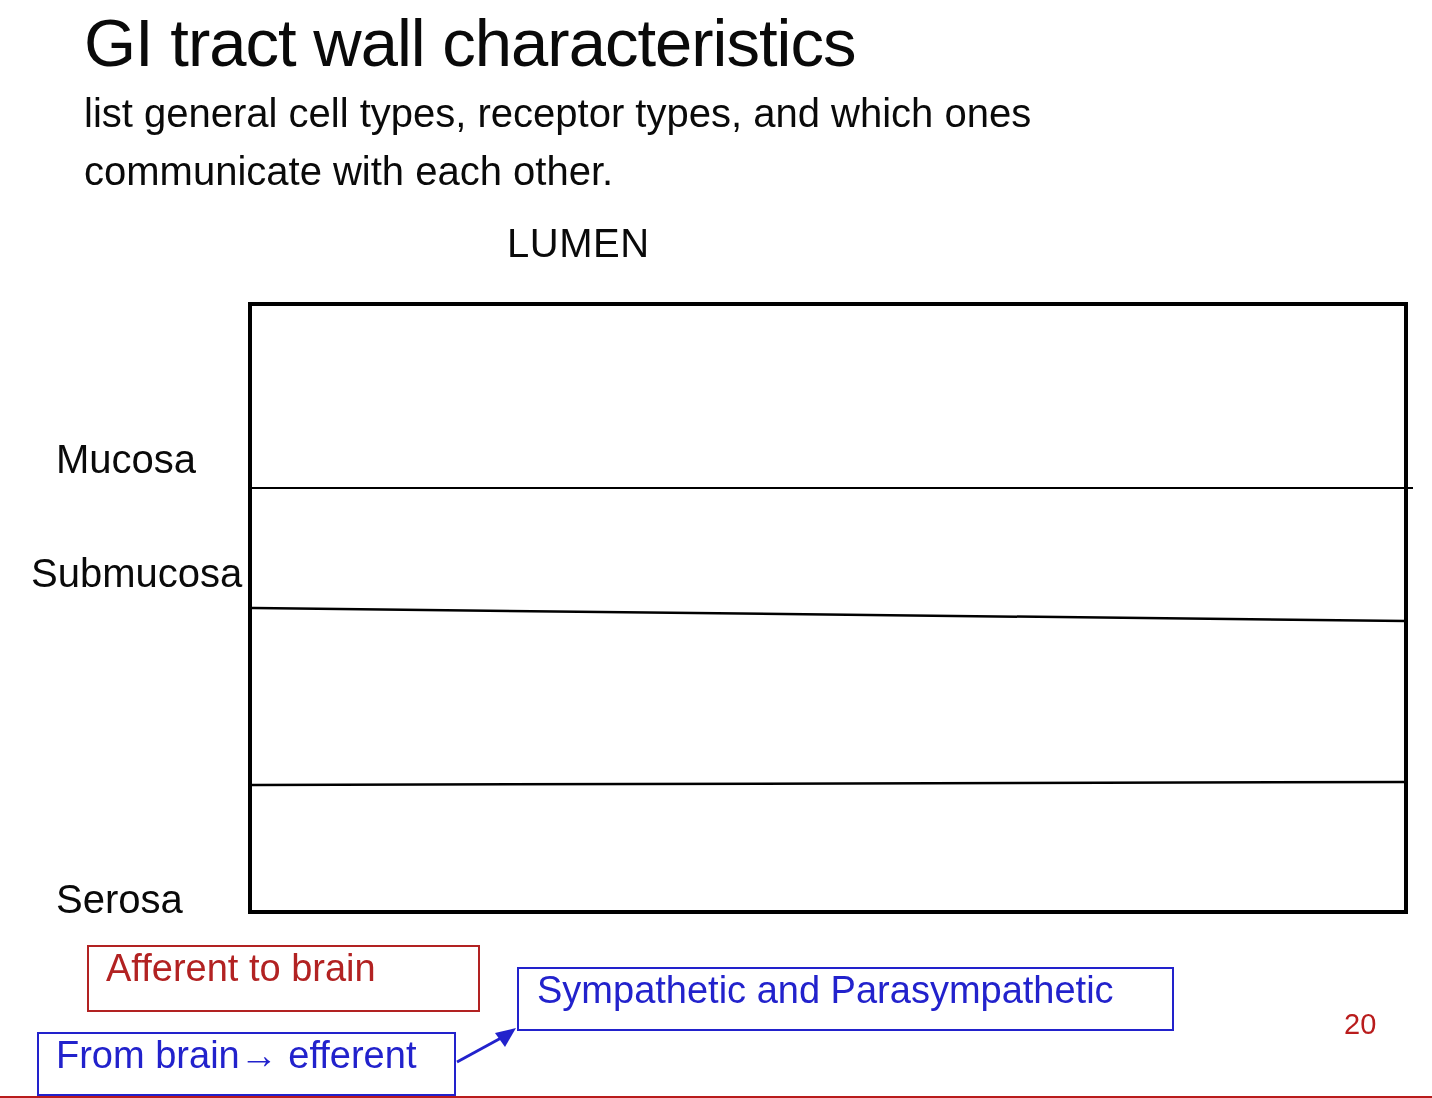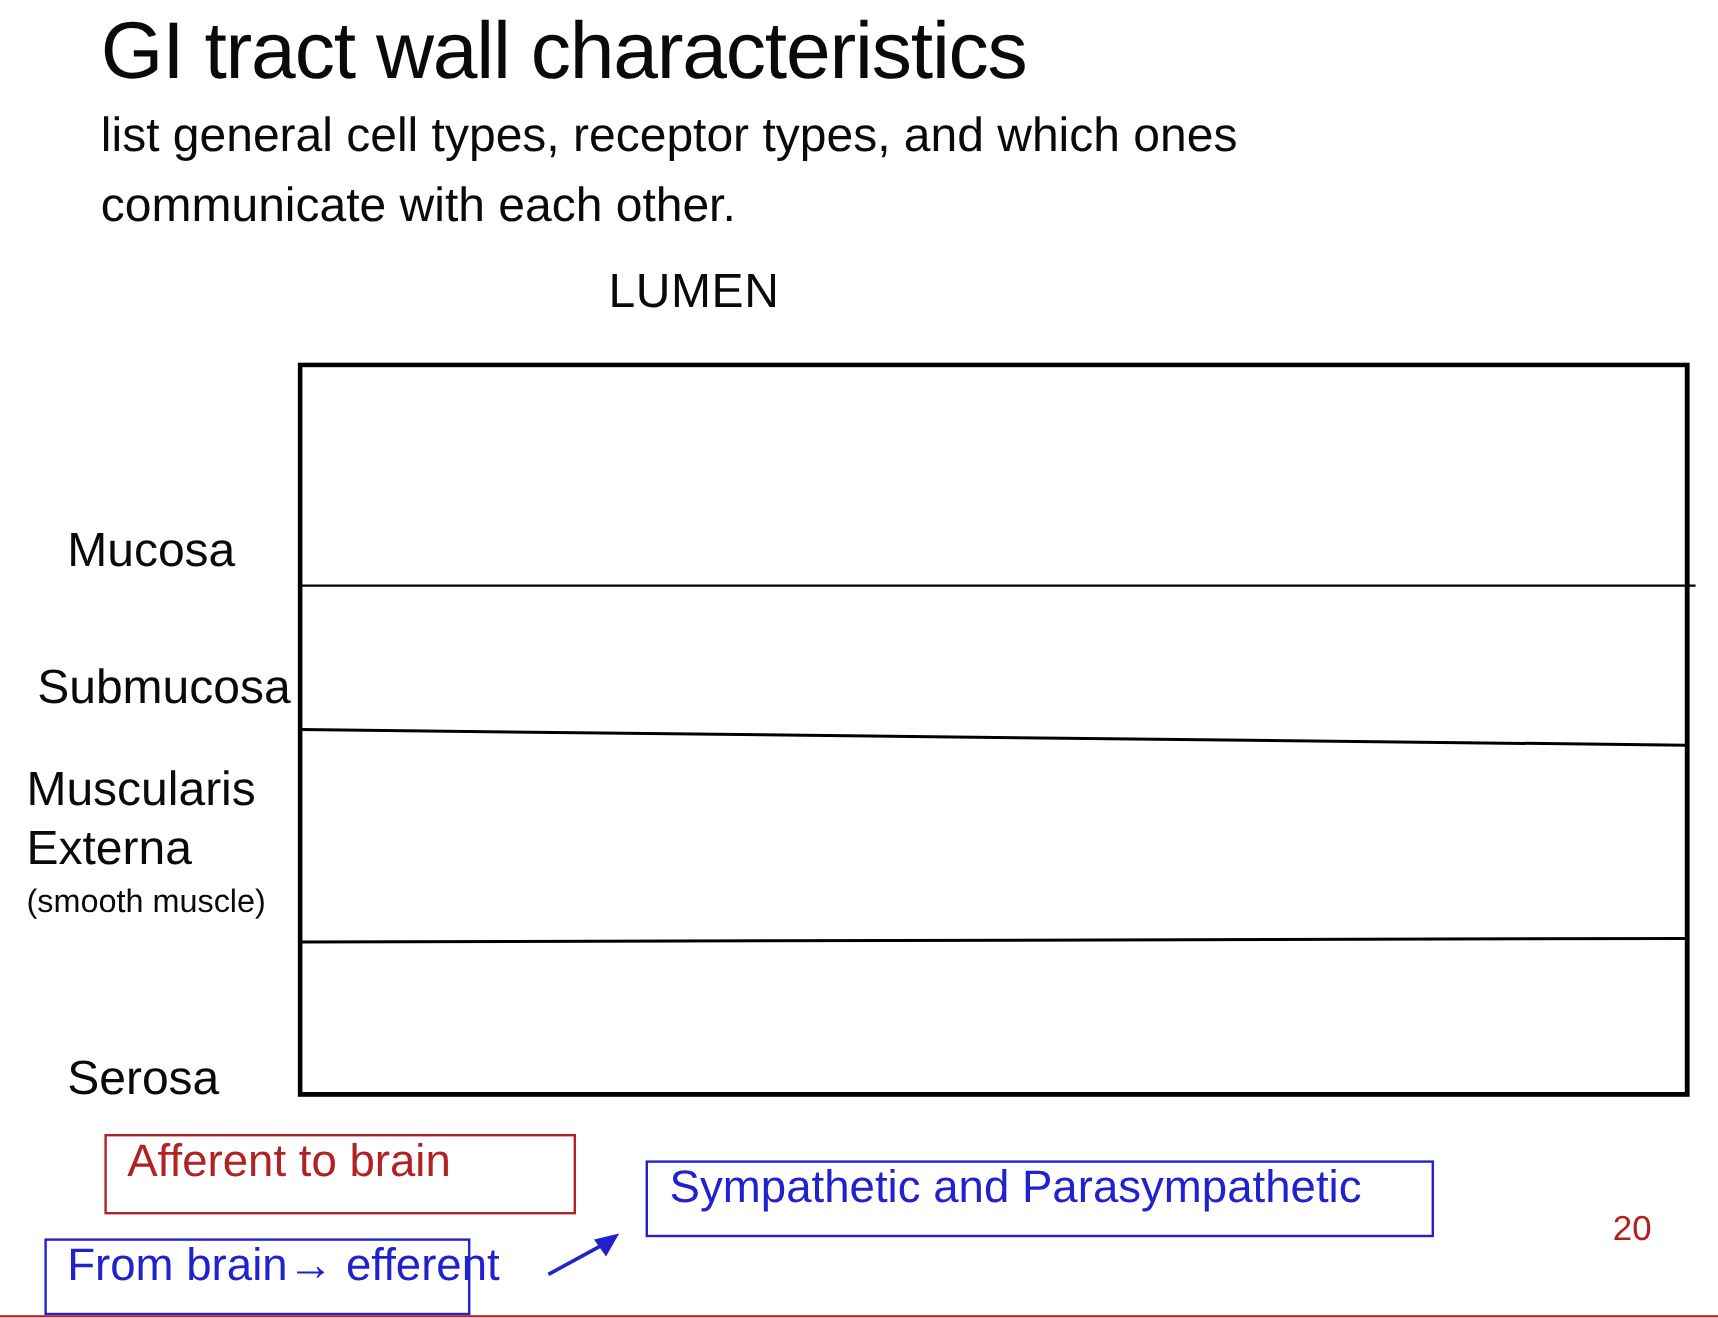--- a/index.html
+++ b/index.html
@@ -50,26 +50,26 @@
     font-size:38px;
     white-space:nowrap;
     background:#fff;
   }
   .callout.red{
     left:87px;top:945px;width:393px;height:67px;
     border:2px solid #b22222;color:#b22222;
     padding-left:17px;
   }
   .callout.blue-symp{
-    left:538px;top:967px;width:657px;height:64px;
+    left:517px;top:967px;width:657px;height:64px;
     border:2px solid #2222cc;color:#2222cc;
     padding-left:18px;
   }
   .callout.blue-eff{
-    left:37px;top:1032px;width:355px;height:64px;
+    left:37px;top:1032px;width:419px;height:64px;
     border:2px solid #2222cc;color:#2222cc;
     padding-left:17px;
   }
   .arrow-overlay{
     left:0;top:0;width:1432px;height:1098px;
     pointer-events:none;
   }
   .page-number{
     left:1344px;top:1008px;
     font-family:Liberation Sans, sans-serif;
@@ -95,25 +95,20 @@
     <rect x="2" y="2" width="1156" height="608" fill="none" stroke="#000000" stroke-width="4"></rect>
     <line x1="0" y1="186" x2="1165" y2="186" stroke="#000000" stroke-width="2"></line>
     <line x1="2" y1="306" x2="1158" y2="319" stroke="#000000" stroke-width="2.5"></line>
     <line x1="2" y1="483" x2="1158" y2="480" stroke="#000000" stroke-width="2.5"></line>
   </svg>
 
   <div class="abs layer-label lbl-mucosa">Mucosa</div>
 
   <div class="abs layer-label lbl-submucosa">Submucosa</div>
 
-  <div class="abs layer-label lbl-muscularis">
-    <div>Muscularis</div>
-    <div>Externa</div>
-    <div class="sub">(smooth muscle)</div>
-  </div>
 
   <div class="abs layer-label lbl-serosa">Serosa</div>
 
   <div class="abs callout red">
     <span>Afferent to brain</span>
   </div>
 
   <div class="abs callout blue-symp">
     <span>Sympathetic and Parasympathetic</span>
   </div>

